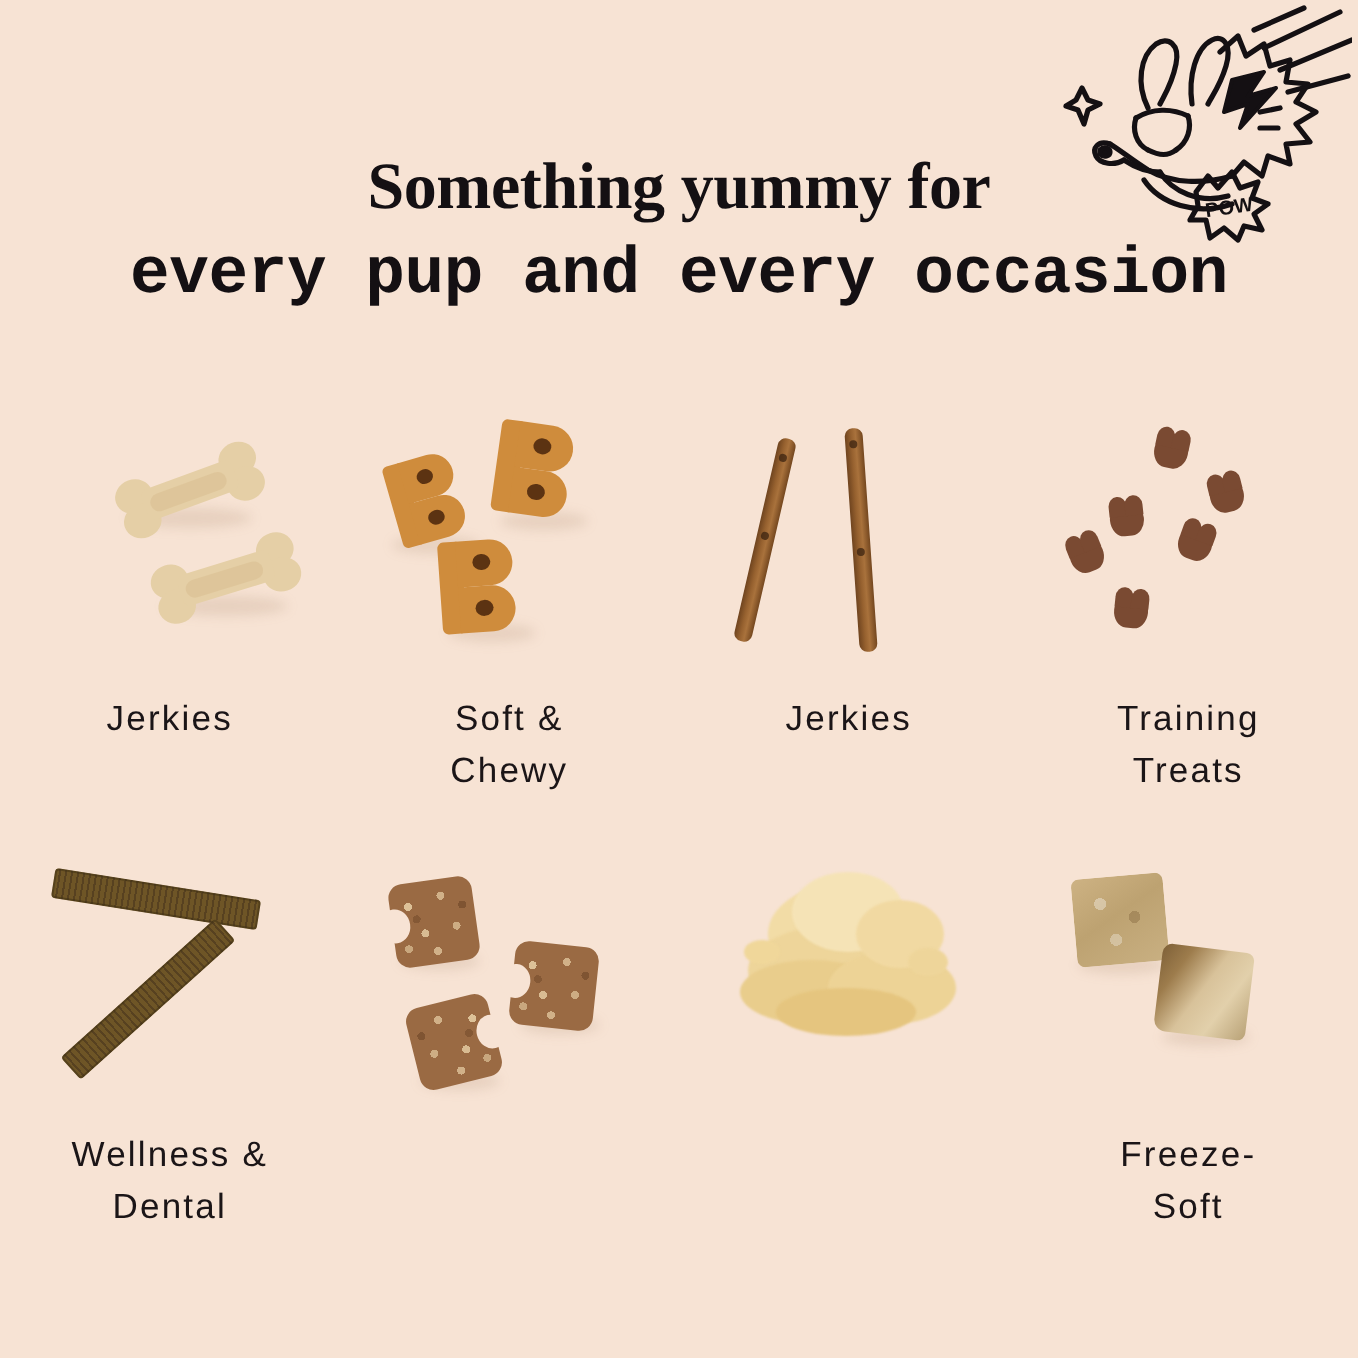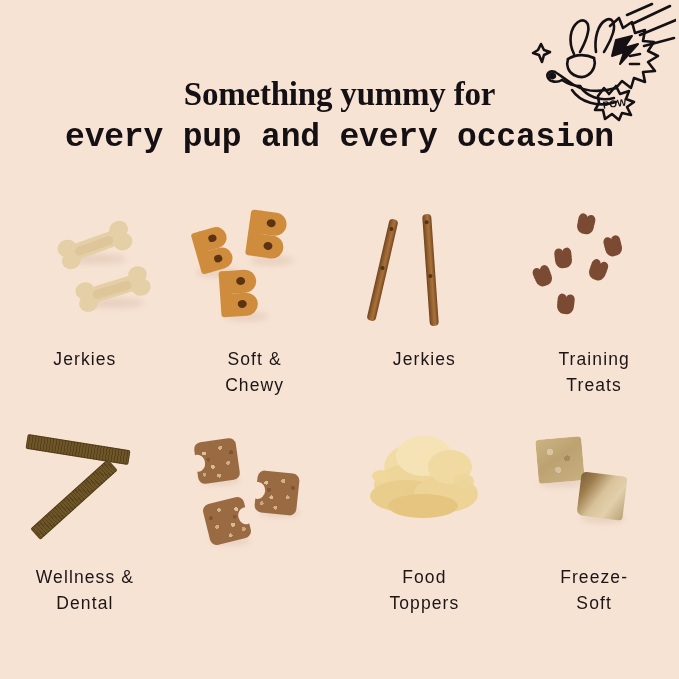--- a/index.html
+++ b/index.html
@@ -439,22 +439,20 @@
           <div class="blob" style="left:4px;top:26px;width:96px;height:46px;background:#eed59a;"></div>
           <div class="blob" style="left:26px;top:0px;width:56px;height:40px;background:#f5e3b6;"></div>
           <div class="blob" style="left:0px;top:44px;width:72px;height:32px;background:#e9cd8c;"></div>
           <div class="blob" style="left:44px;top:40px;width:64px;height:36px;background:#edd396;"></div>
           <div class="blob" style="left:18px;top:58px;width:70px;height:24px;background:#e5c57f;"></div>
           <div class="blob" style="left:58px;top:14px;width:44px;height:34px;background:#f1d9a2;"></div>
           <div class="blob" style="left:84px;top:38px;width:20px;height:14px;background:#eed59a;"></div>
           <div class="blob" style="left:2px;top:34px;width:18px;height:12px;background:#f0d79a;"></div>
         </div>
       </div>
-      <div class="label">Food
-Toppers</div>
     </div>
 
     <div class="cell">
       <div class="art">
         <div class="shadow-soft" style="left:30px;top:64px;width:44px;height:9px;"></div>
         <div class="shadow-soft" style="left:72px;top:100px;width:44px;height:9px;"></div>
         <div class="fd fd-a"></div>
         <div class="fd fd-b"></div>
       </div>
       <div class="label">Freeze-

